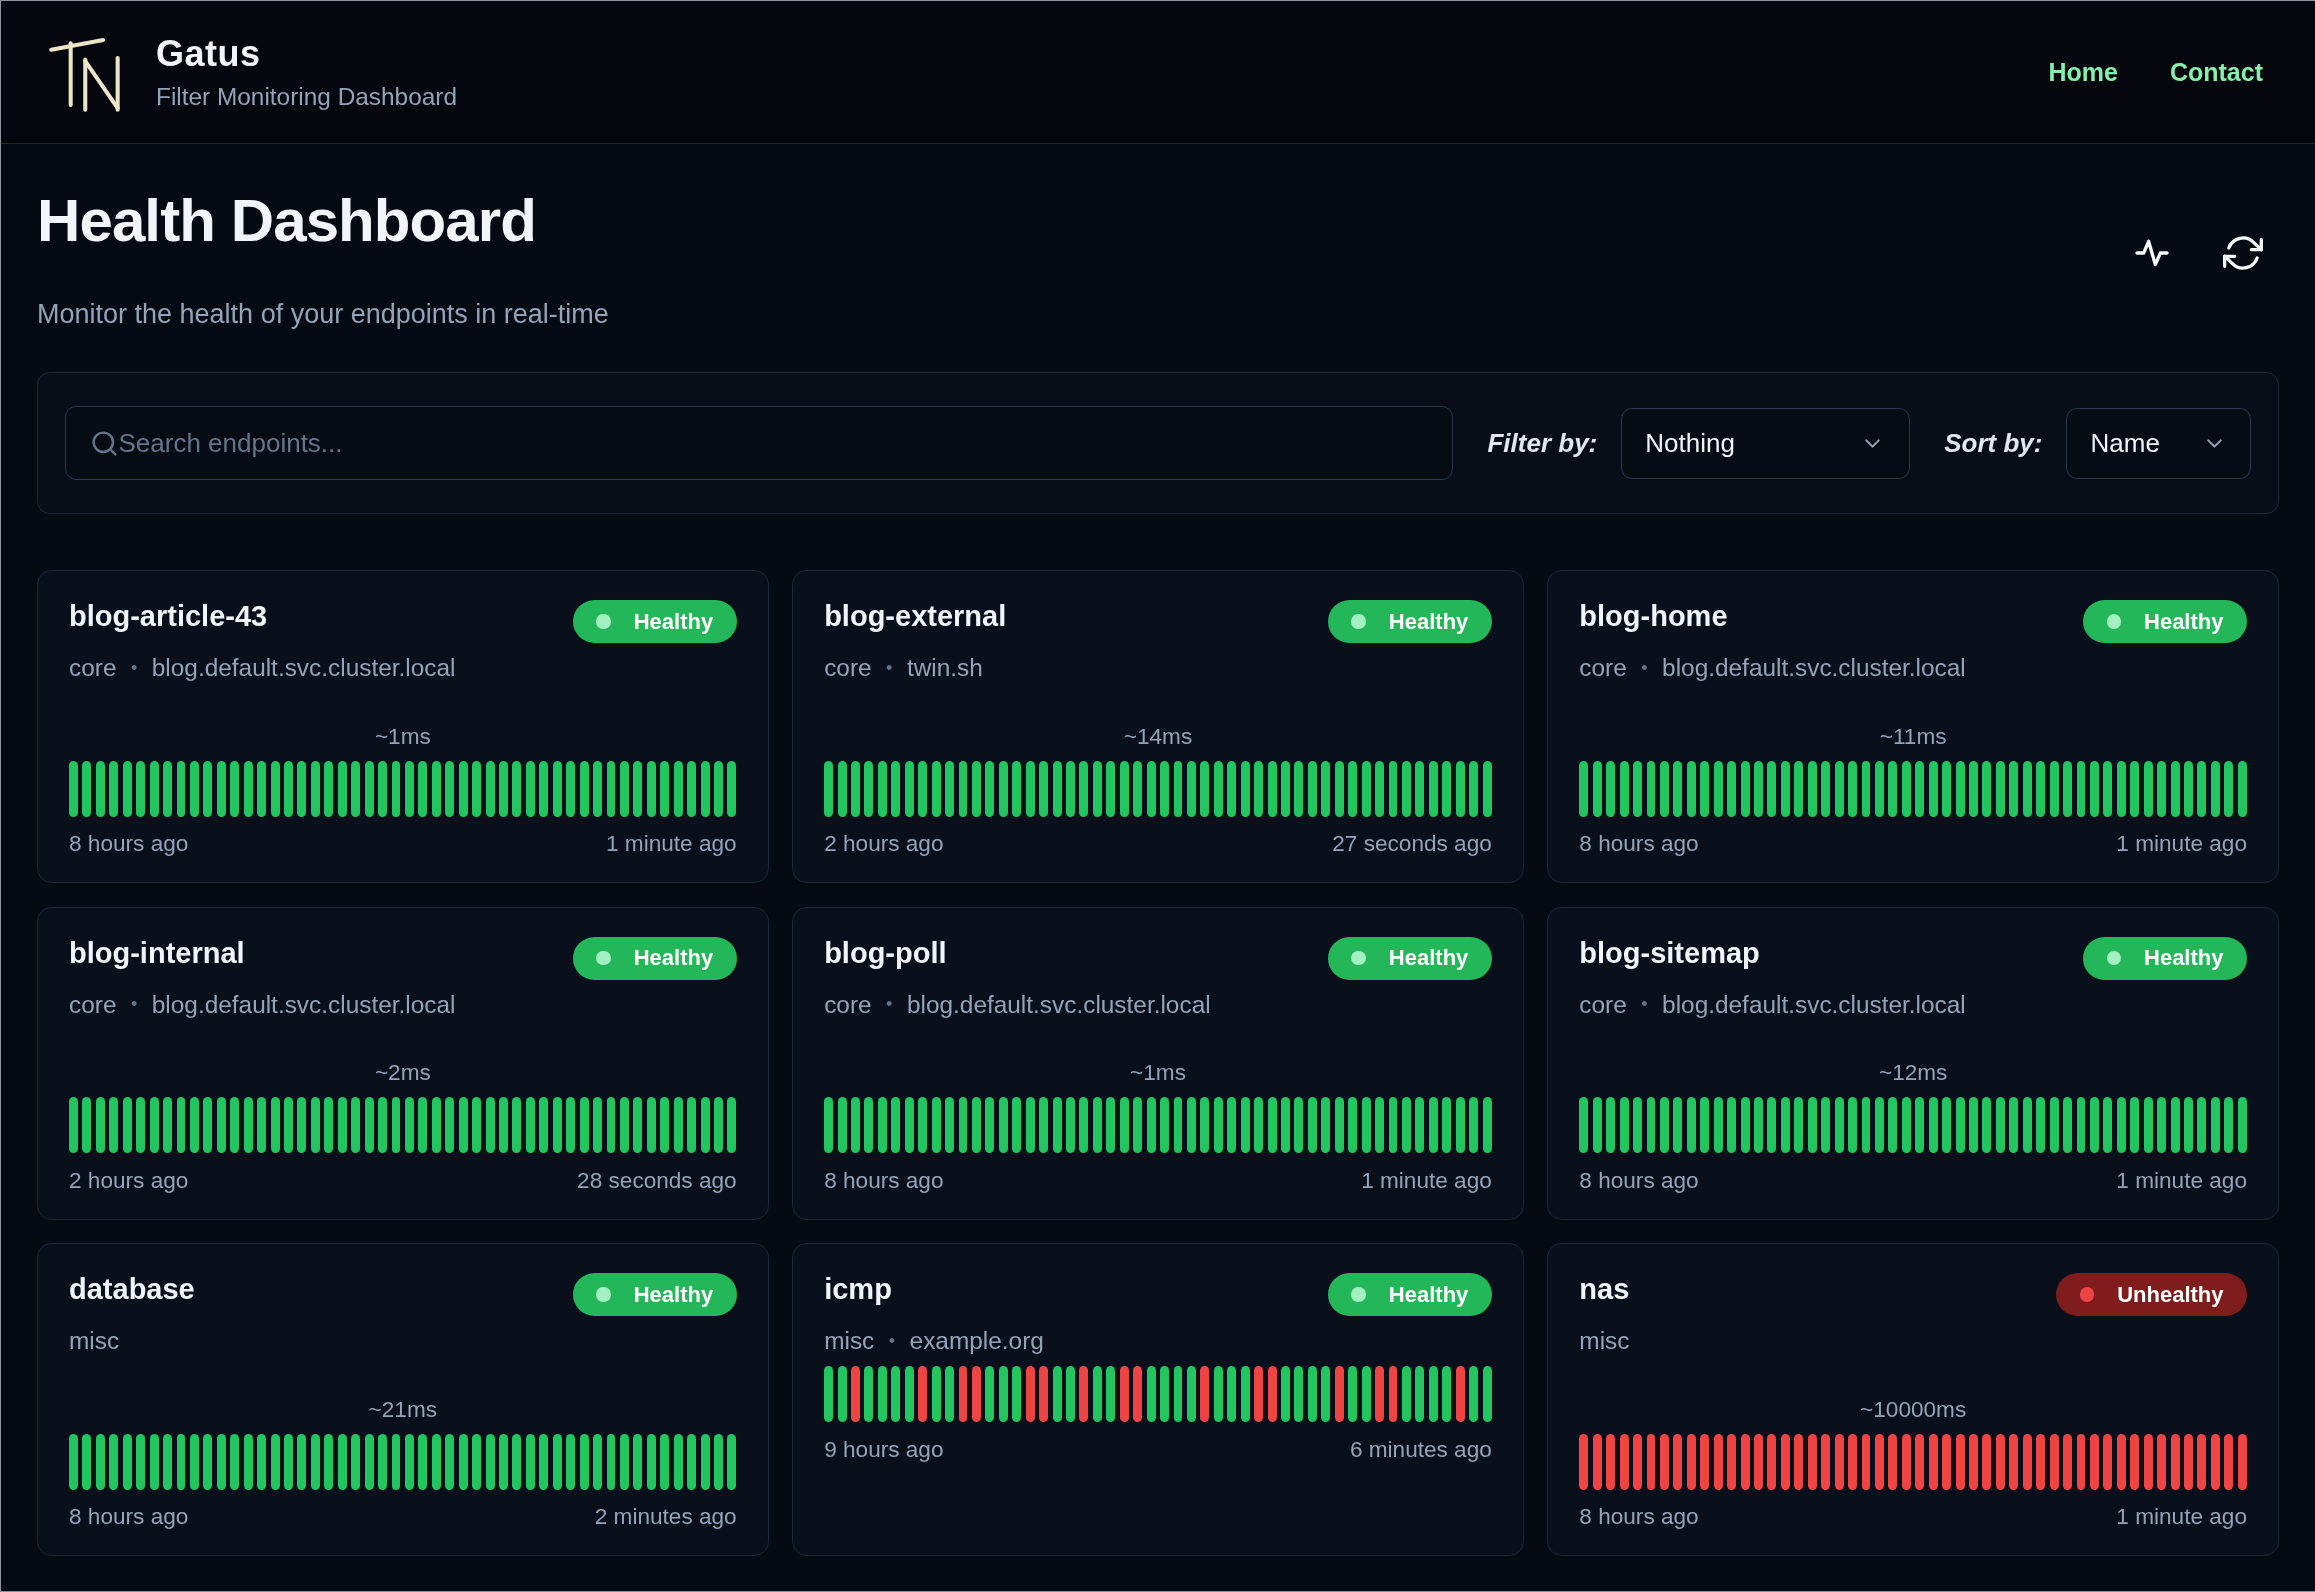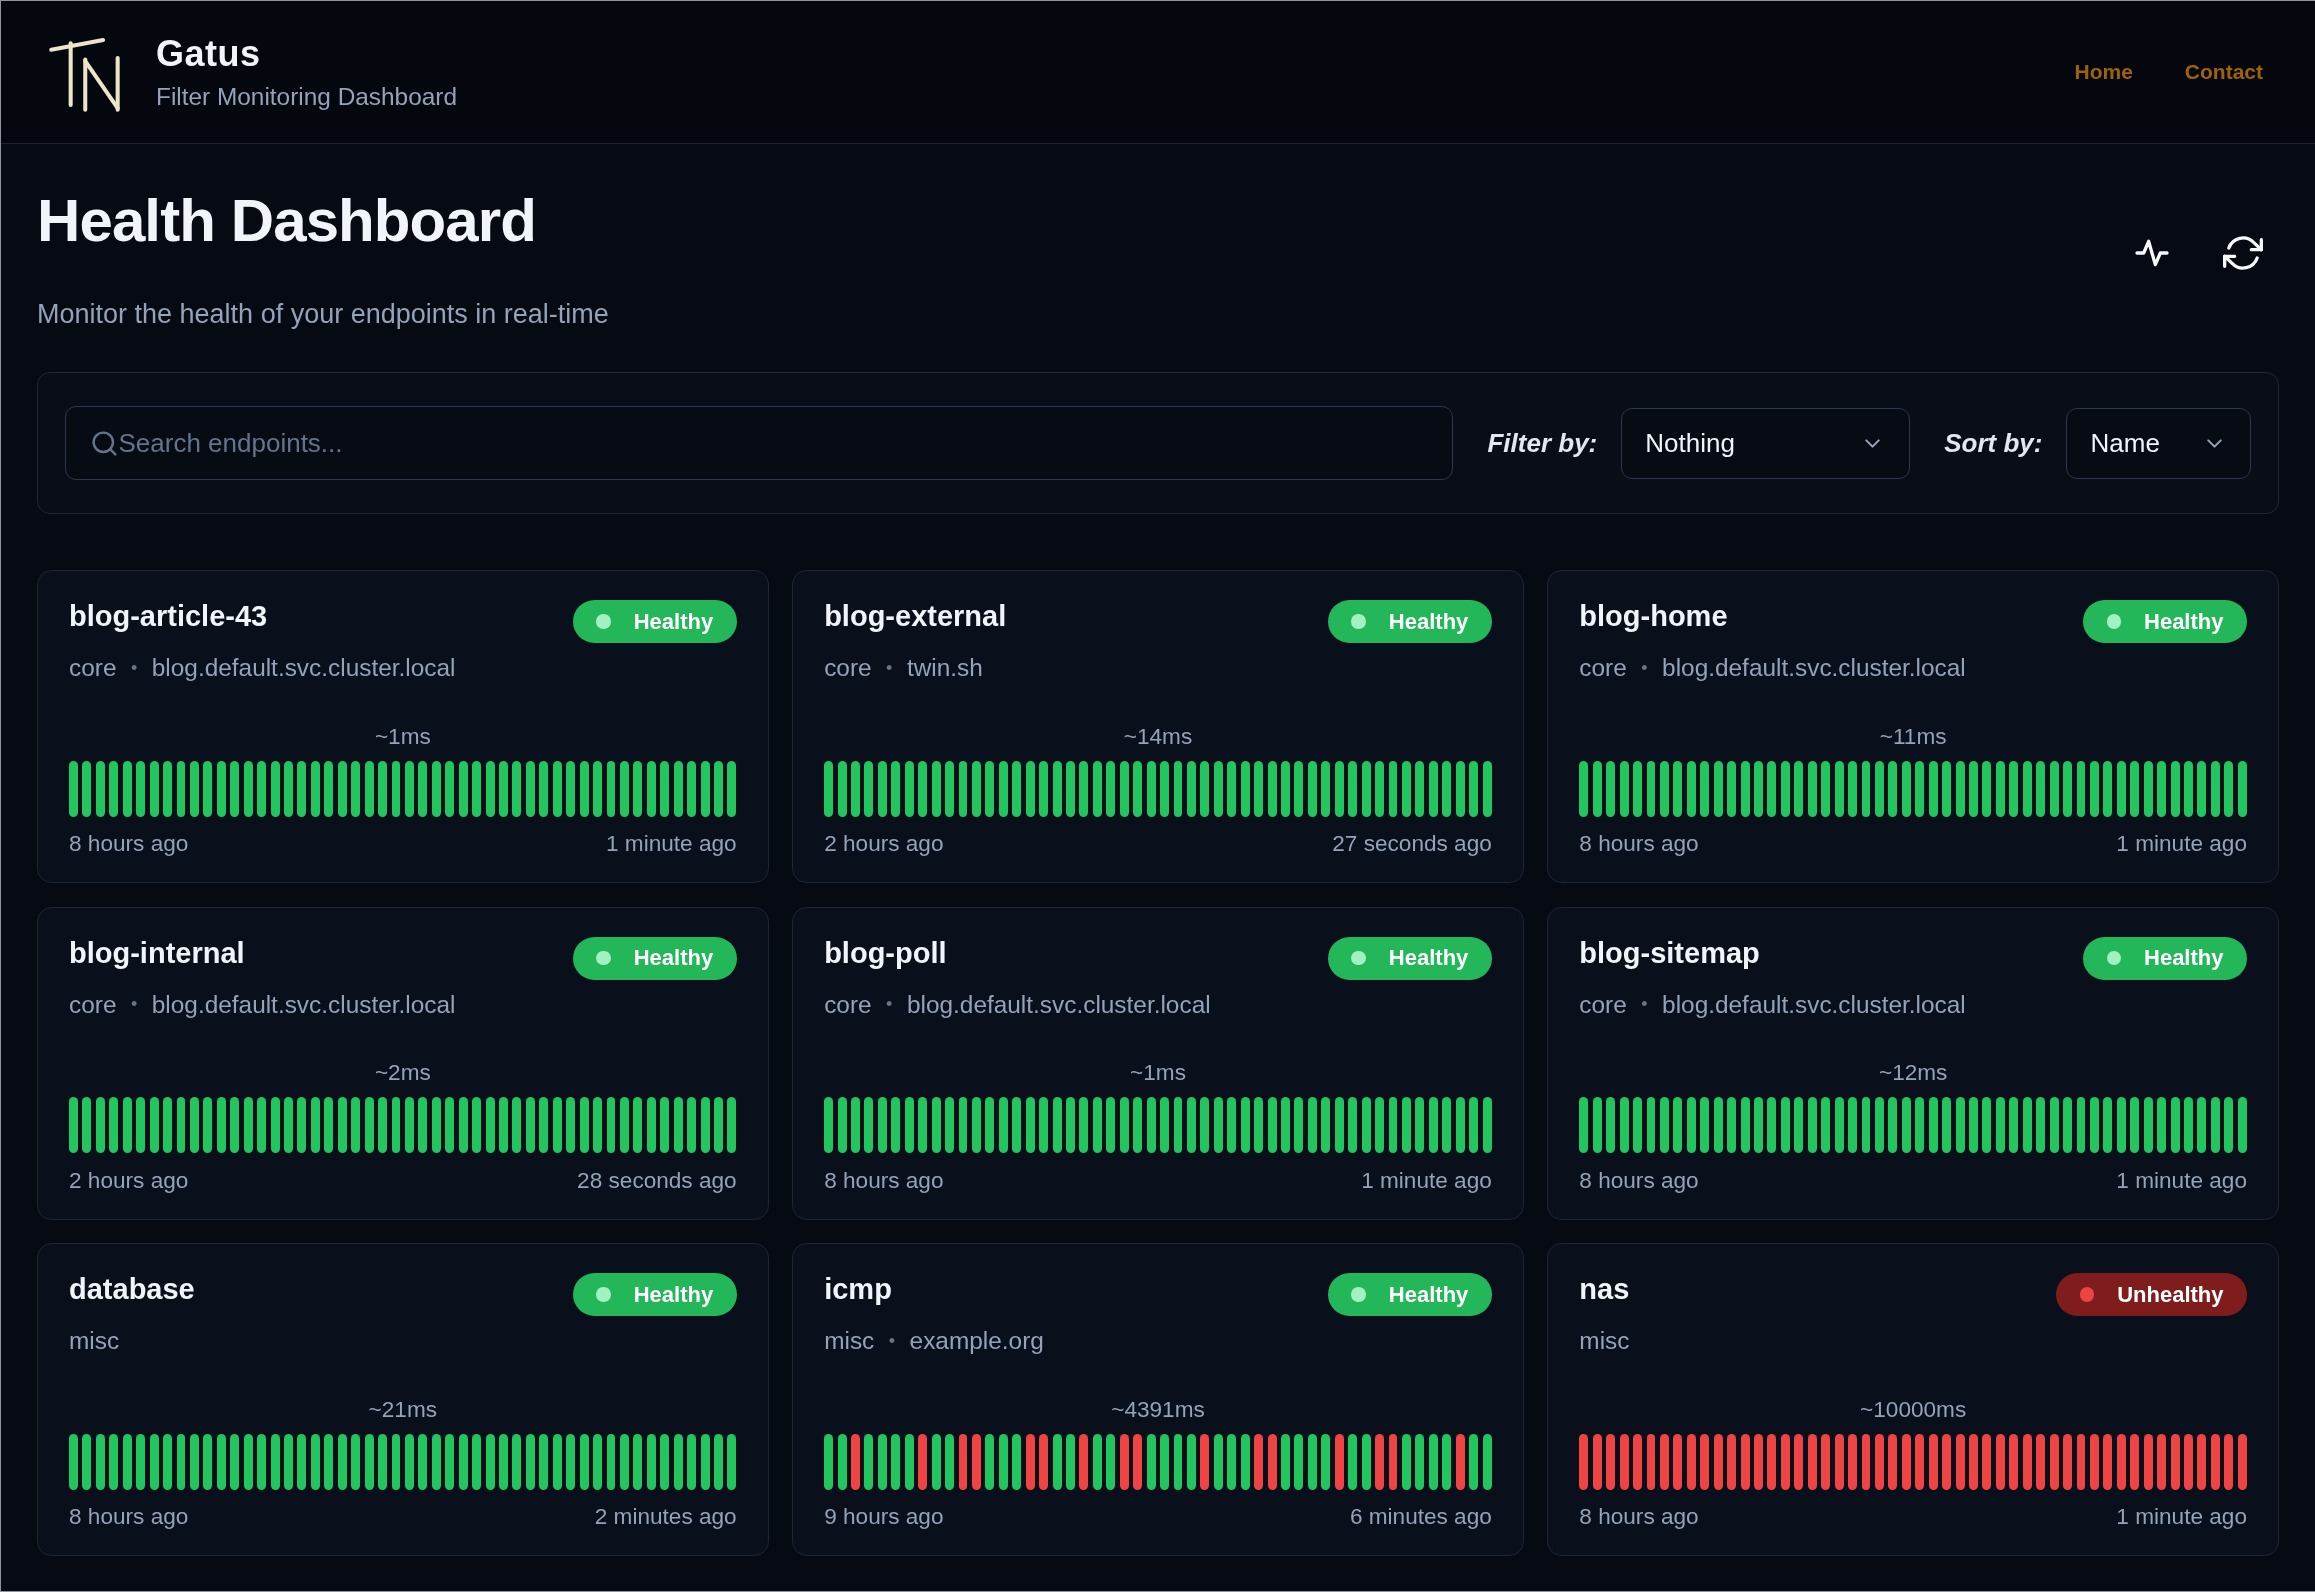--- a/index.html
+++ b/index.html
@@ -21,21 +21,21 @@
     padding: 0 52px 0 47px;
     background: #04070d;
     border-bottom: 0.9px solid #1c2534;
   }
   .brand { display: flex; align-items: center; gap: 27px; }
   .logo { color: var(--c-logo, #ece5c8); width: 81px; height: 81px; }
   .logo svg { width: 81px; height: 81px; }
   .app-title { font-size: 36px; font-weight: 700; letter-spacing: 0.5px; }
   .app-subtitle { font-size: 24.4px; color: #94a3b8; margin-top: 7.2px; }
   .main-nav { display: flex; gap: 52px; }
-  .main-nav a { color: #a16207; font-size: 21px; font-weight: 600; text-decoration: none; cursor: pointer; }
+  .main-nav a { color: #86efac; font-size: 25px; font-weight: 600; text-decoration: none; cursor: pointer; }
 
   
   main { padding: 42px 36px 0; }
   .page-head { display: flex; justify-content: space-between; align-items: flex-start; margin-bottom: 42px; }
   h1 { font-size: 60px; font-weight: 800; letter-spacing: -0.9px; margin-bottom: 18px; }
   .page-sub { font-size: 27px; color: #94a3b8; margin-top: 44px; }
   .page-actions { display: flex; gap: 51px; margin-top: 47px; padding-right: 16.3px; }
   .icon-btn { background: none; border: none; cursor: pointer; color: #f8fafc; line-height: 0; }
   .icon-btn svg { width: 40px; height: 40px; }
 
@@ -689,21 +689,20 @@
       <span class="badge healthy">
         <span class="dot"></span>
         <span class="badge-label">Healthy</span>
       </span>
     </div>
     <div class="card-sub">
       <span>misc</span>
       <span class="sep">•</span>
       <span>example.org</span>
     </div>
-    <div class="latency">~4391ms</div>
     <div class="bars">
           <span class="bar g"></span>
           <span class="bar g"></span>
           <span class="bar r"></span>
           <span class="bar g"></span>
           <span class="bar g"></span>
           <span class="bar g"></span>
           <span class="bar g"></span>
           <span class="bar r"></span>
           <span class="bar g"></span>

